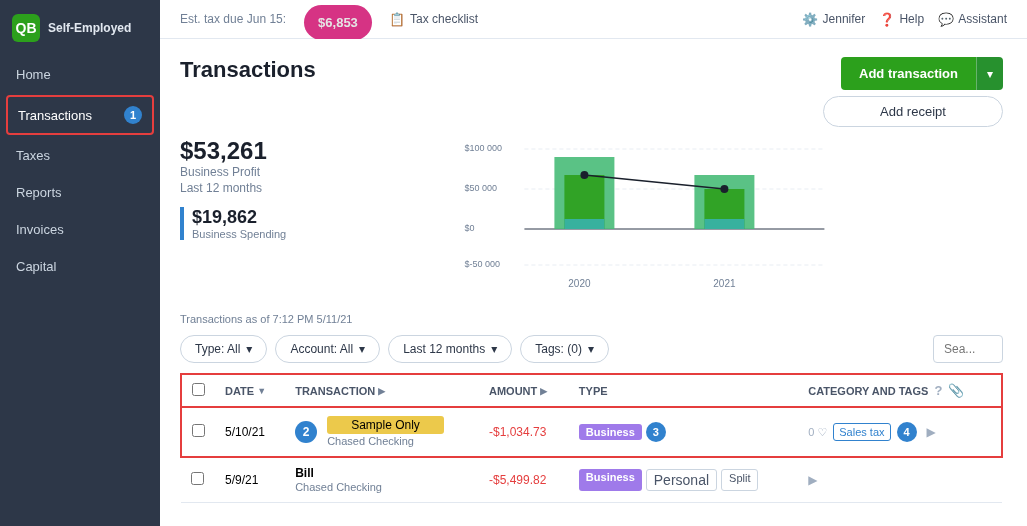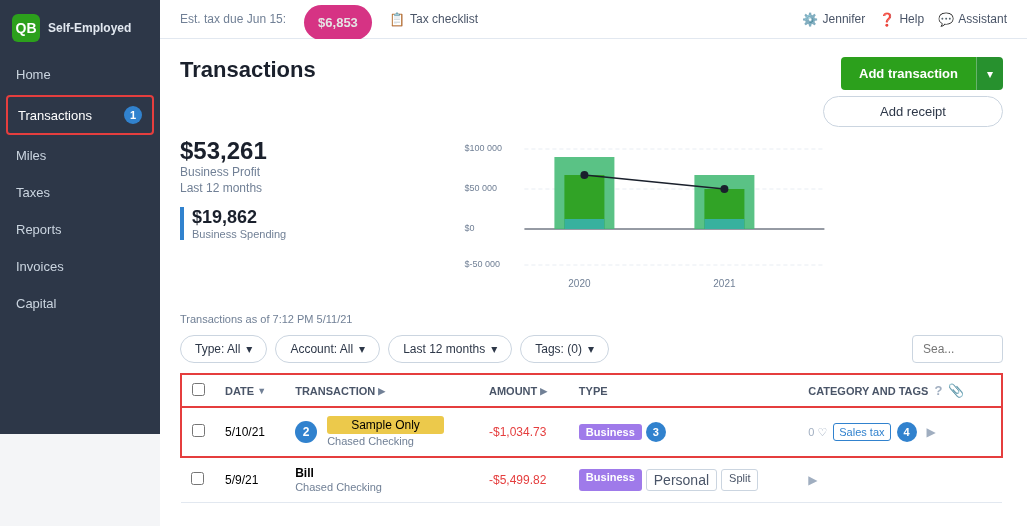--- a/index.html
+++ b/index.html
@@ -6,21 +6,21 @@
     body { font-family: -apple-system, BlinkMacSystemFont, 'Segoe UI', sans-serif; background: #f4f5f7; display: flex; height: 526px; width: 1027px; overflow: hidden; }
 
     
     .sidebar {
       width: 160px;
       background: #2d3748;
       color: #fff;
       display: flex;
       flex-direction: column;
       flex-shrink: 0;
-      height: 434px;
+      height: 526px;
     }
     .sidebar-logo {
       display: flex;
       align-items: center;
       padding: 14px 12px;
       gap: 8px;
     }
     .qb-logo {
       width: 28px; height: 28px;
       background: #2ca01c;
@@ -206,21 +206,21 @@
       cursor: pointer;
       display: flex; align-items: center; gap: 6px;
     }
     .search-input {
       border: 1.5px solid #cbd5e0;
       border-radius: 4px;
       padding: 6px 10px;
       font-size: 12px;
       color: #2d3748;
       margin-left: auto;
-      width: 91px;
+      width: 70px;
     }
 
     
     .transactions-table { width: 100%; border-collapse: collapse; font-size: 12px; }
     .transactions-table th {
       padding: 8px 10px;
       text-align: left;
       font-size: 11px;
       font-weight: 700;
       color: #4a5568;
@@ -313,23 +313,20 @@
     </div>
     <span class="sidebar-brand">Self-Employed</span>
   </div>
   <div class="sidebar-nav">
     <div class="sidebar-item">
       <span>Home</span>
     </div>
     <div class="sidebar-item active" style="display:flex;align-items:center;justify-content:space-between;">
       <span>Transactions</span>
       <span class="badge-circle">1</span>
-    </div>
-    <div class="sidebar-item">
-      <span>Miles</span>
     </div>
     <div class="sidebar-item">
       <span>Taxes</span>
     </div>
     <div class="sidebar-item">
       <span>Reports</span>
     </div>
     <div class="sidebar-item">
       <span>Invoices</span>
     </div>

